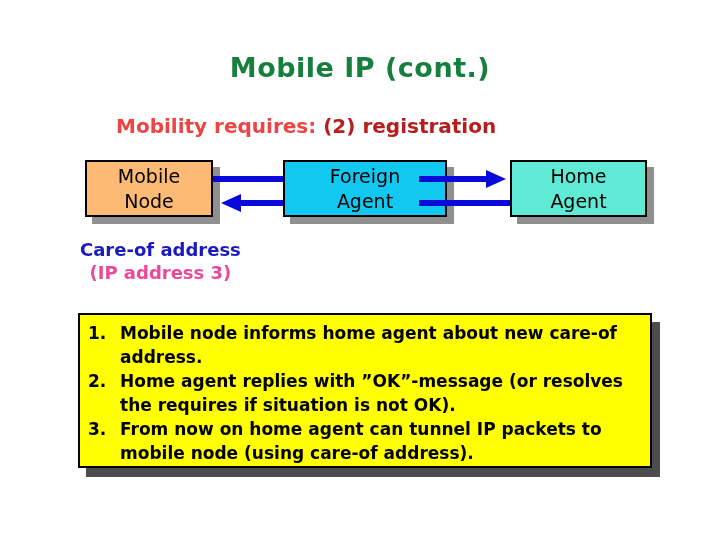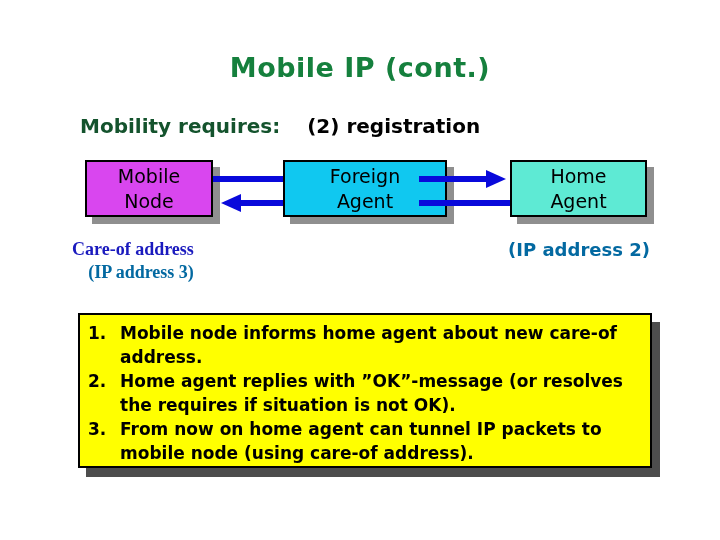--- a/index.html
+++ b/index.html
@@ -13,32 +13,32 @@
   .title{
     position:absolute;left:0;top:52px;width:720px;
     text-align:center;font-size:27px;font-weight:bold;
     color:#15803d;margin:0;letter-spacing:0.5px;
   }
 
   .subtitle{
     position:absolute;left:80px;top:114px;
     font-size:20px;font-weight:bold;white-space:pre;
   }
-  .sub-blue{color:#14532d;}
-  .sub-green{color:#000000;margin-left:20px;}
+  .sub-blue{color:#ef4444;margin-left:36px;}
+  .sub-green{color:#b91c1c;}
 
   
   .node{
     position:absolute;top:160px;height:57px;
     border:2px solid #000;box-sizing:border-box;
     box-shadow:7px 7px 0 #8F8F8F;
     display:flex;flex-direction:column;align-items:center;justify-content:center;
     font-size:19px;color:#000;line-height:25px;text-align:center;
   }
-  .node-mn{left:85px;width:128px;background:#d946ef;}
+  .node-mn{left:85px;width:128px;background:#fdba74;}
   .node-fa{left:283px;width:164px;background:#10C8F0;}
   .node-ha{left:510px;width:137px;background:#5eead4;}
 
   
   .hline{position:absolute;height:6px;background:#0909DB;}
   .line-mn-fa-top{left:213px;top:176px;width:70px;}
   .line-fa-mn-bottom{left:240px;top:200px;width:43px;}
   .line-fa-ha-top{left:419px;top:176px;width:67px;}
   .line-ha-fa-bottom{left:419px;top:200px;width:91px;}
   .tri{position:absolute;width:0;height:0;}
@@ -48,24 +48,24 @@
     border-right:20px solid #0909DB;
   }
   .tri-right{
     left:486px;top:170px;
     border-top:9px solid transparent;border-bottom:9px solid transparent;
     border-left:20px solid #0909DB;
   }
 
   
   .addr{position:absolute;top:238px;font-size:18px;font-weight:bold;line-height:23px;}
-  .addr-care{left:72px;text-align:right;font-family:Liberation Serif, serif;}
+  .addr-care{left:80px;text-align:center;}
   .addr-home{left:505px;width:148px;text-align:center;}
   .addr-name{color:#1A1ABE;}
-  .addr-ip{color:#0369a1;}
+  .addr-ip{color:#ec4899;}
 
   
   .steps-box{
     position:absolute;left:78px;top:313px;width:574px;height:155px;
     background:#FFFF00;border:2px solid #000;box-sizing:border-box;
     box-shadow:8px 9px 0 #4D4D4D;
     padding:6px 8px 0 8px;
   }
   .step{display:flex;font-size:17px;color:#000;line-height:24px;font-weight:bold;}
   .step-num{width:32px;flex:none;}
@@ -104,21 +104,20 @@
     <div class="hline line-ha-fa-bottom"></div>
     <div class="hline line-fa-mn-bottom"></div>
     <div class="tri tri-left"></div>
 
     <div class="addr addr-care">
       <div class="addr-name">Care-of address</div>
       <div class="addr-ip">(IP address 3)</div>
     </div>
 
     <div class="addr addr-home">
-      <div class="addr-ip">(IP address 2)</div>
     </div>
 
   </div>
 
   <div class="steps-box">
     <div class="step">
       <span class="step-num">1.</span>
       <span class="step-text">Mobile node informs home agent about new care-of address.</span>
     </div>
     <div class="step">

